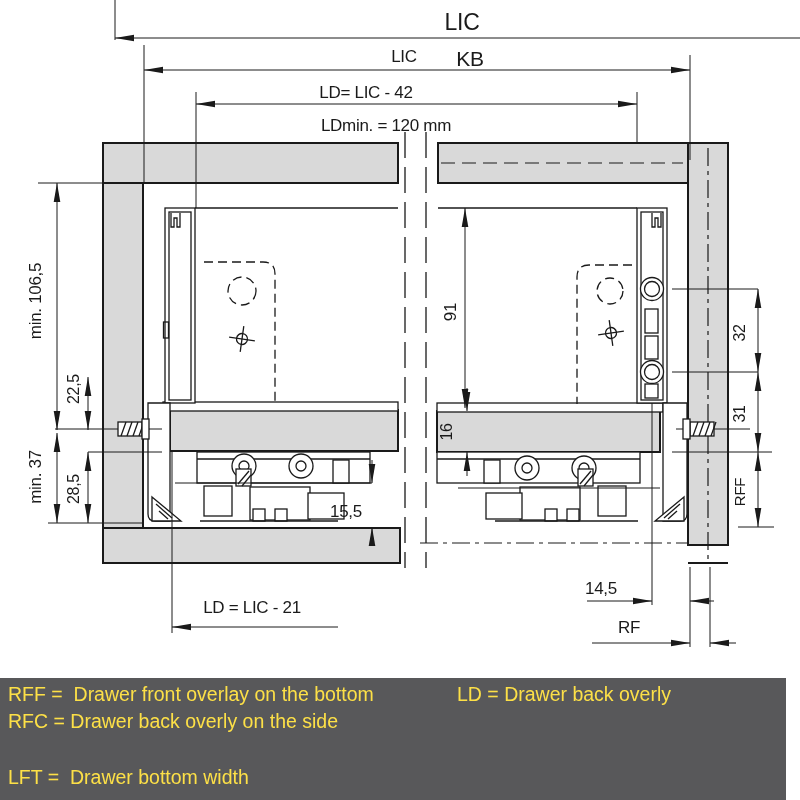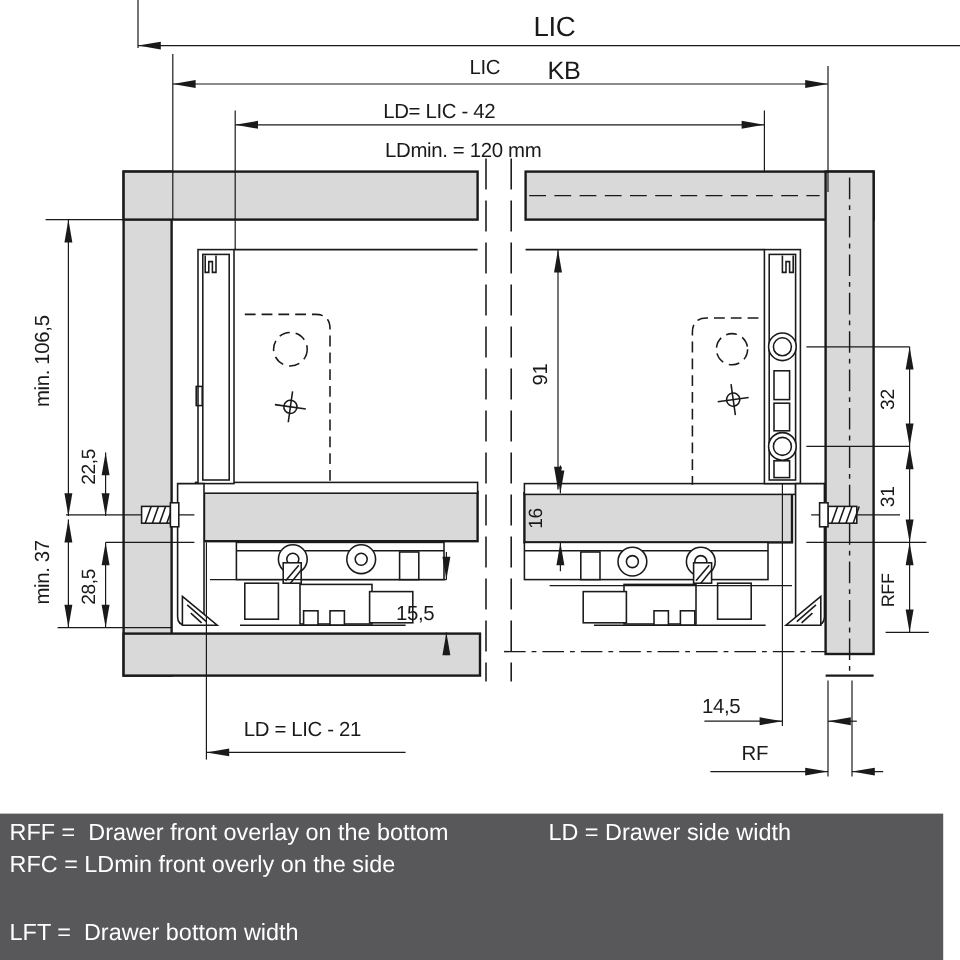--- a/index.html
+++ b/index.html
@@ -14,21 +14,21 @@
   .thin{stroke:#1a1a1a;stroke-width:1;fill:none;}
   .ar  {fill:#1a1a1a;stroke:none;}
   .panel{fill:#d9d9d9;stroke:#1a1a1a;stroke-width:2;}
   .dash {stroke:#1a1a1a;stroke-width:1.3;fill:none;stroke-dasharray:9 5;}
   .brk  {stroke:#1a1a1a;stroke-width:1.3;fill:none;stroke-dasharray:26 9;}
   .cline{stroke:#1a1a1a;stroke-width:1.2;fill:none;stroke-dasharray:18 5 4 5;}
   .hid  {stroke:#1a1a1a;stroke-width:1.2;fill:none;stroke-dasharray:14 7;}
   .t17{font-size:17px;} .t16{font-size:16px;} .t15{font-size:15px;}
   .t21{font-size:21px;} .t23{font-size:23px;}
   #legend{position:absolute;left:0;top:678px;width:786px;height:122px;background:#58585a;}
-  .lrow{position:absolute;color:#ffffff;font-size:19.5px;white-space:pre;}
+  .lrow{position:absolute;color:#fde047;font-size:19.5px;white-space:pre;}
 </style>
 </head>
 <body>
 
 <div id="stage">
 
 <svg width="800" height="678" viewBox="0 0 800 678">
 
   <g>
     <rect class="panel" x="103" y="143" width="40" height="420"></rect>
@@ -272,18 +272,18 @@
     <line class="dim" x1="710" y1="643" x2="736" y2="643"></line>
     <polygon class="ar" points="690,643 671,639.7 671,646.3"></polygon>
     <polygon class="ar" points="710,643 729,639.7 729,646.3"></polygon>
     <text class="t17" x="629" y="633" text-anchor="middle">RF</text>
   </g>
 
 </svg>
 
 <div id="legend">
   <div class="lrow" style="left:8px;  top:5px;">RFF =  Drawer front overlay on the bottom</div>
-  <div class="lrow" style="left:8px;  top:32px;">RFC = LDmin front overly on the side</div>
+  <div class="lrow" style="left:8px;  top:32px;">RFC = Drawer back overly on the side</div>
   <div class="lrow" style="left:8px;  top:59px;margin-top:29px;">LFT =  Drawer bottom width</div>
-  <div class="lrow" style="left:457px;top:5px;">LD = Drawer side width</div>
+  <div class="lrow" style="left:457px;top:5px;">LD = Drawer back overly</div>
 </div>
 
 </div>
 
 </body></html>

